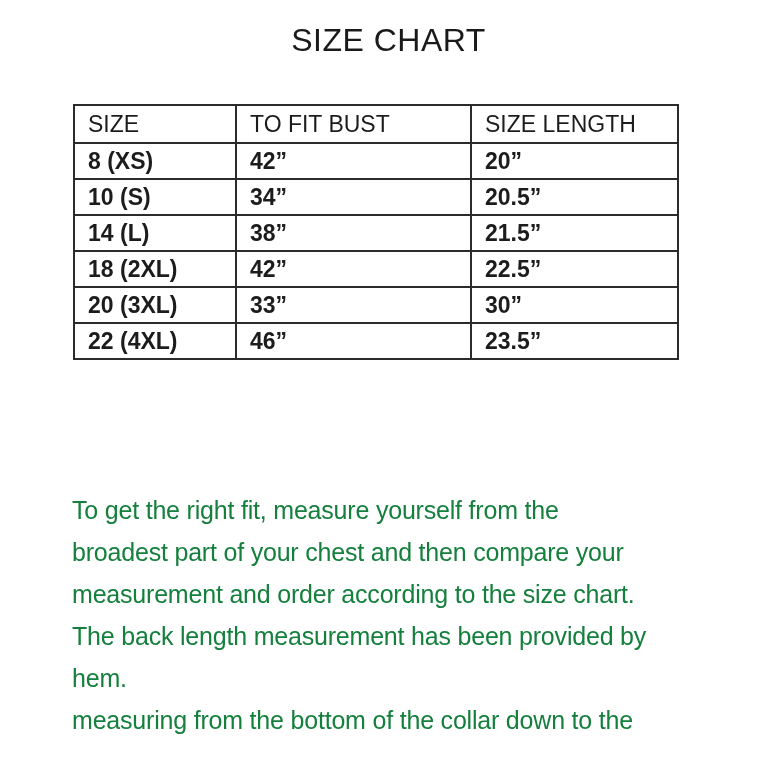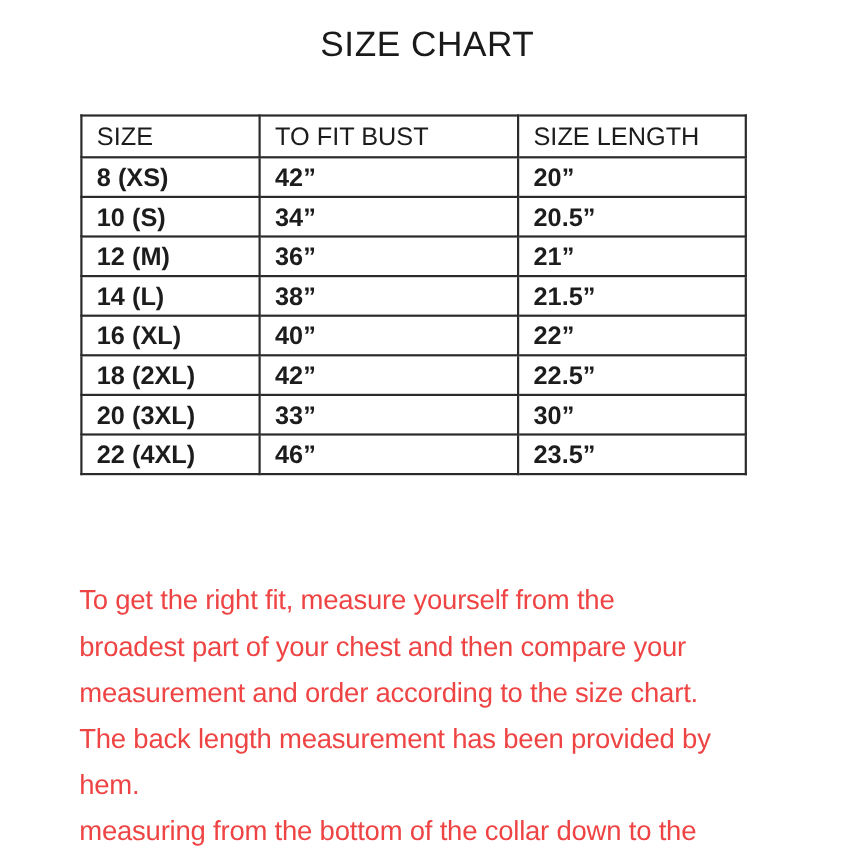--- a/index.html
+++ b/index.html
@@ -48,22 +48,21 @@
   }
   .size-chart th { height: 36px; }
   .size-chart td { height: 34px; font-weight: bold; }
   .instructions {
     position: absolute;
     left: 72px;
     top: 489px;
     font-size: 25px;
     line-height: 42px;
     letter-spacing: -0.2px;
-    color: #ef4444;
-    margin-top: 36px;
+    color: #15803d;
   }
   .instructions .line {
     white-space: nowrap;
   }
 </style>
 </head>
 <body>
 
 <div class="title">SIZE CHART</div>
 
@@ -85,33 +84,23 @@
       <td>8 (XS)</td>
       <td>42”</td>
       <td>20”</td>
     </tr>
     <tr>
       <td>10 (S)</td>
       <td>34”</td>
       <td>20.5”</td>
     </tr>
     <tr>
-      <td>12 (M)</td>
-      <td>36”</td>
-      <td>21”</td>
-    </tr>
-    <tr>
       <td>14 (L)</td>
       <td>38”</td>
       <td>21.5”</td>
-    </tr>
-    <tr>
-      <td>16 (XL)</td>
-      <td>40”</td>
-      <td>22”</td>
     </tr>
     <tr>
       <td>18 (2XL)</td>
       <td>42”</td>
       <td>22.5”</td>
     </tr>
     <tr>
       <td>20 (3XL)</td>
       <td>33”</td>
       <td>30”</td>

